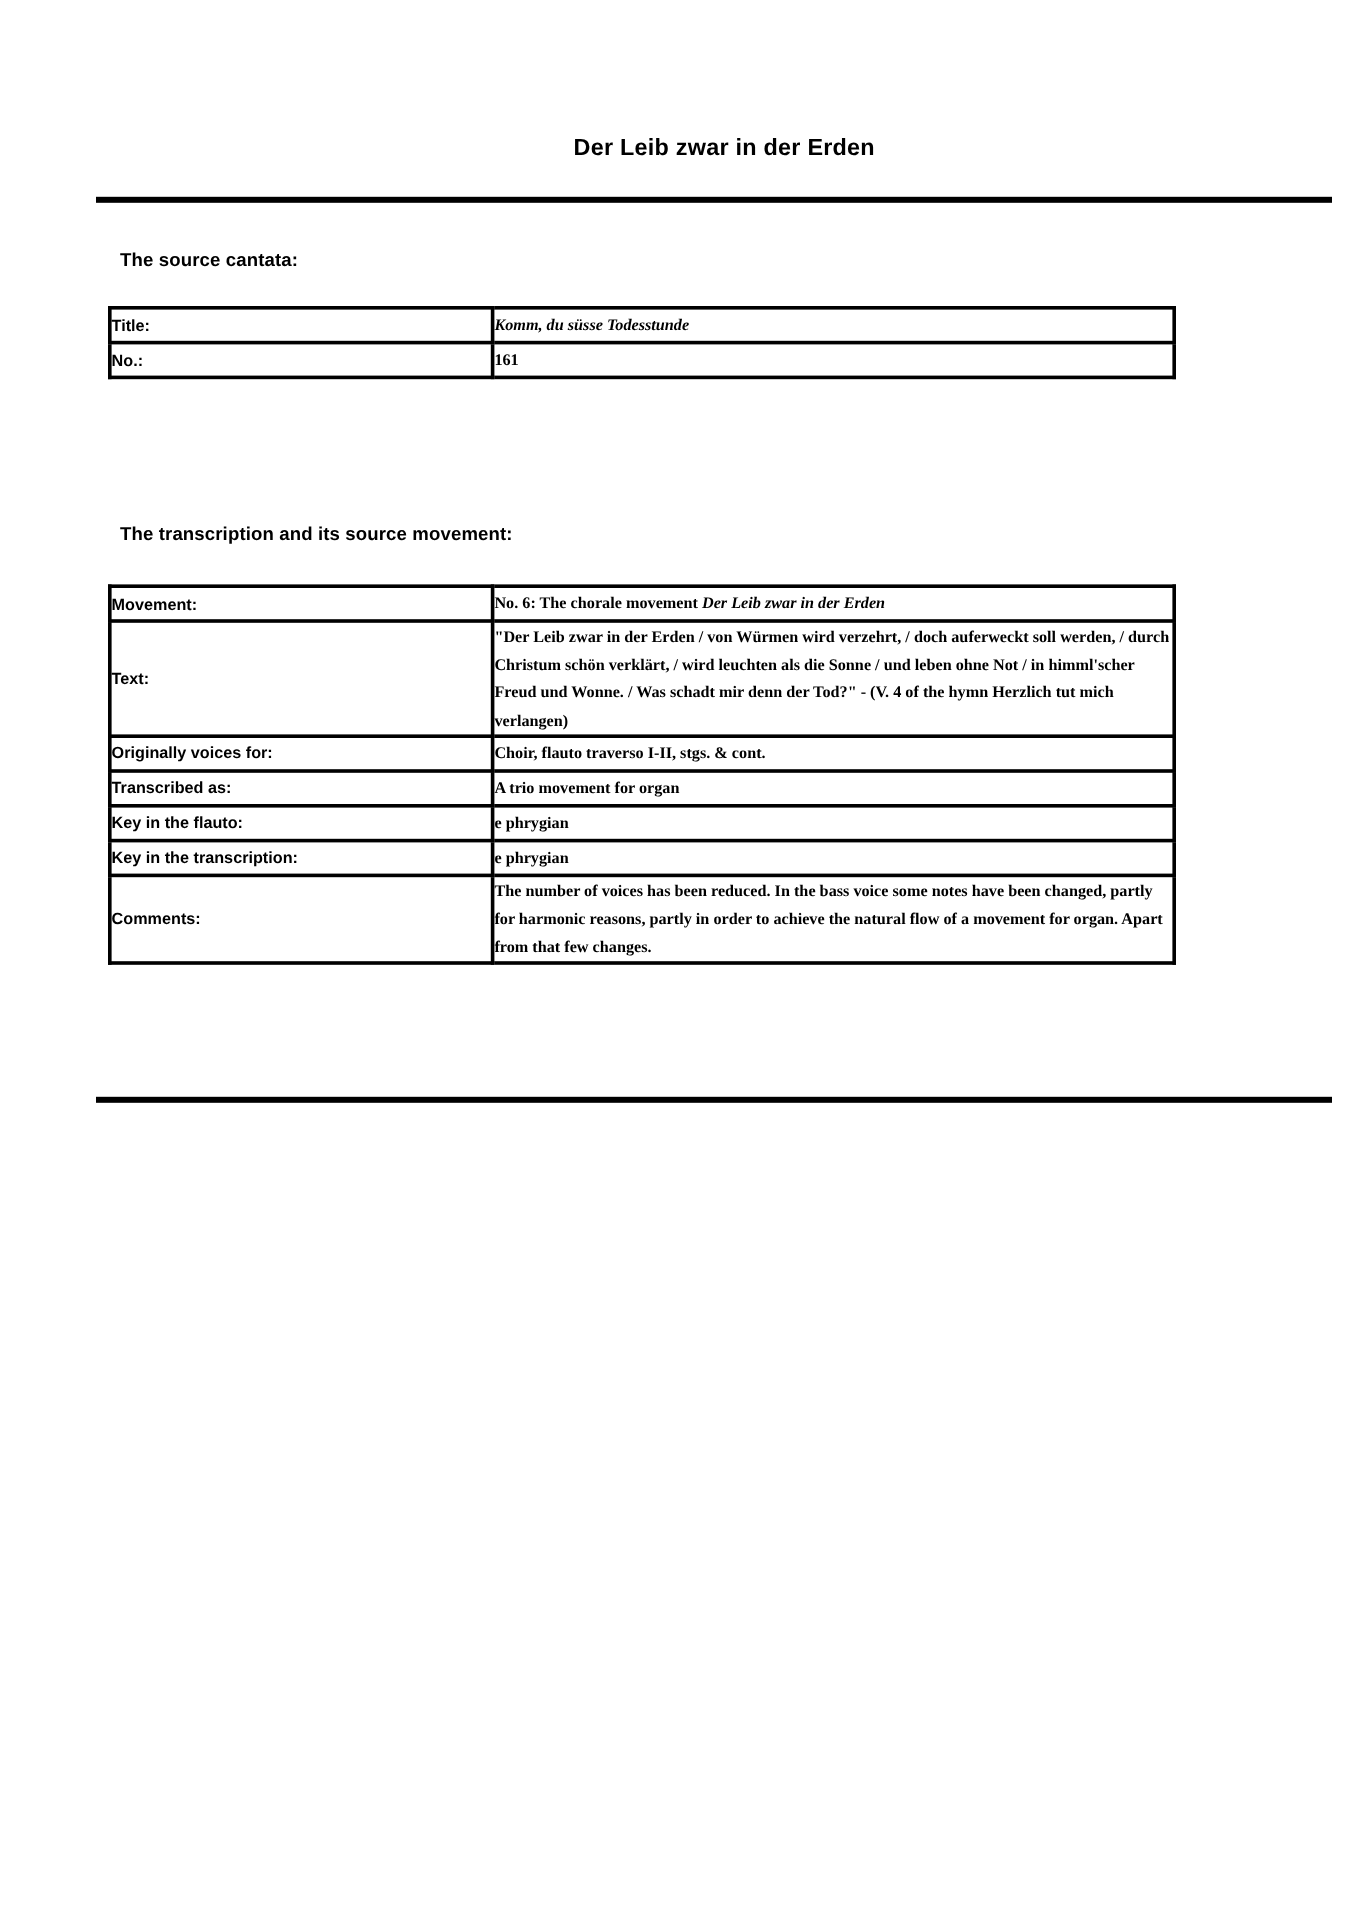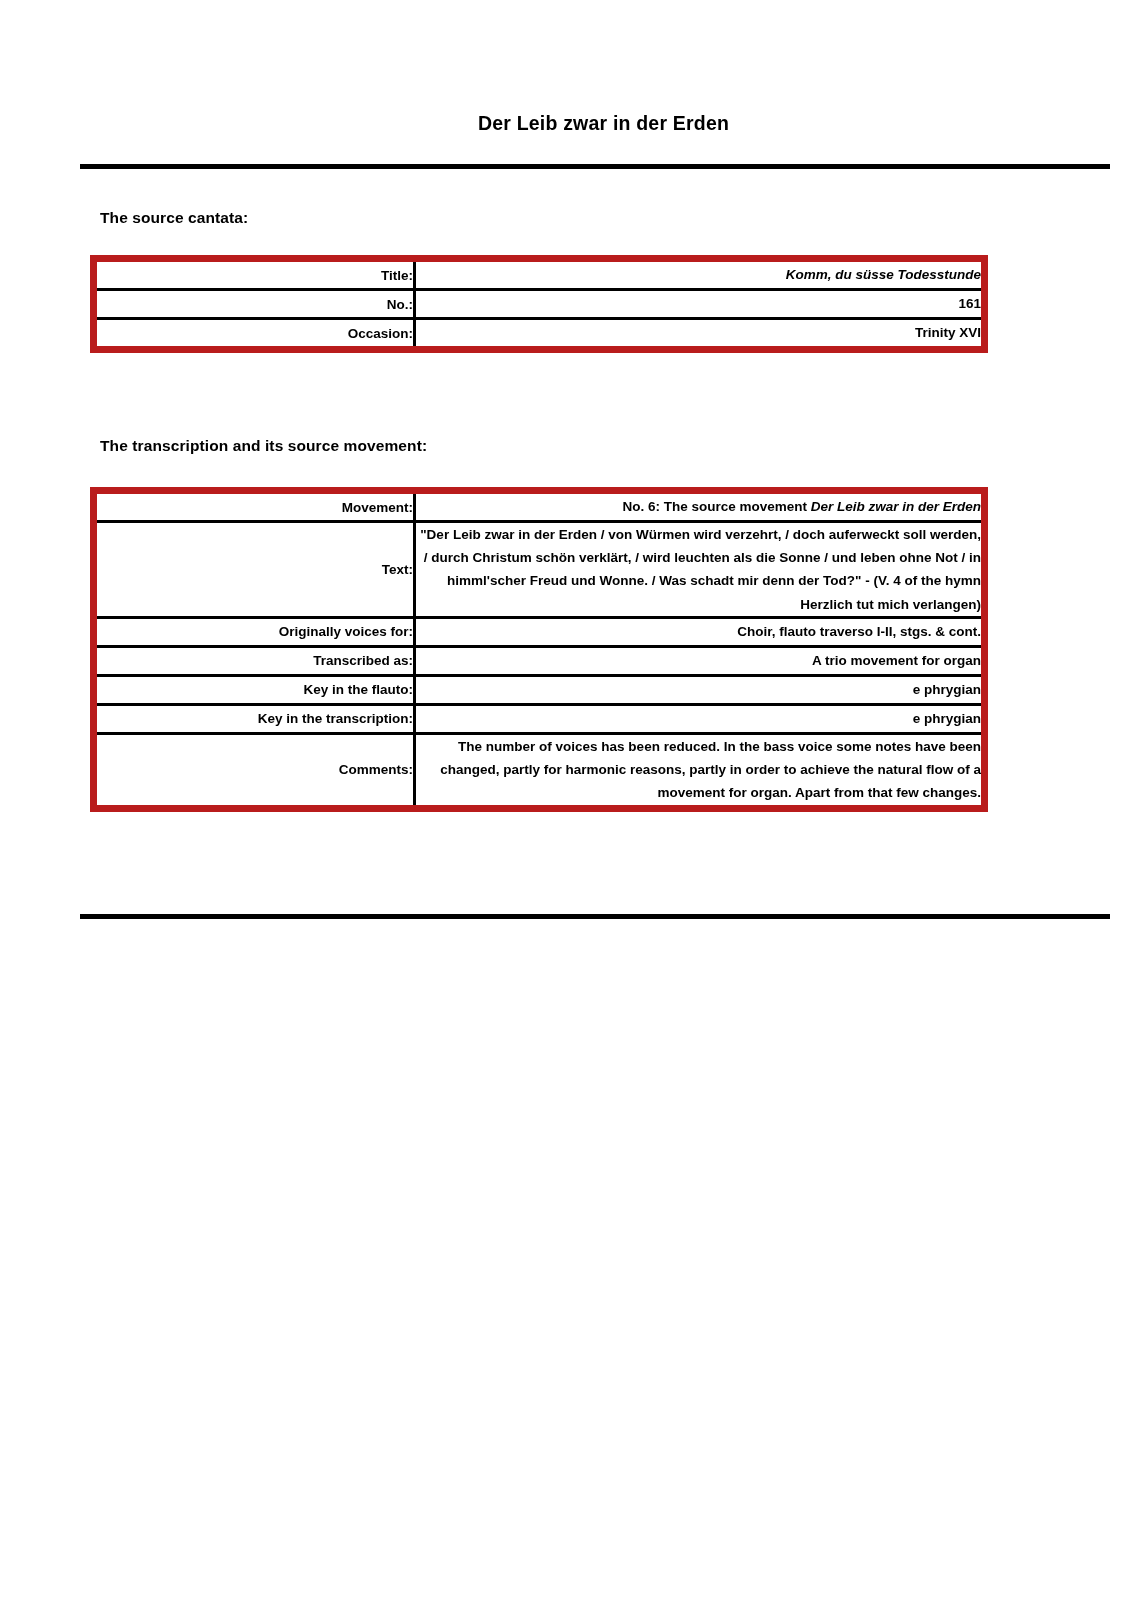--- a/index.html
+++ b/index.html
@@ -50,38 +50,38 @@
     font-weight: bold;
     letter-spacing: 0.1px;
   }
   .heading-1 { top: 209px; }
   .heading-2 { top: 437px; }
 
   table.data-table {
     position: absolute;
     border-collapse: collapse;
     table-layout: fixed;
-    border: 7px solid #b91c1c;
-    text-align: right;
+    border: 3px solid #b91c1c;
   }
   table.data-table td {
     border: 3px solid #000000;
     font-size: 13.5px;
     font-weight: bold;
     vertical-align: middle;
     padding: 0;
   }
   td.label-cell {
     width: 316px;
     padding: 6px 0 6px 28px;
   }
   td.value-cell {
     width: 565px;
     padding: 6px 10px 6px 19px;
     line-height: 1.72;
+    font-family: Liberation Serif, serif;
   }
   td.value-cell em {
     font-style: italic;
   }
 
   #table-source {
     left: 52px;
     top: 255px;
     width: 884px;
   }
@@ -110,34 +110,30 @@
   <table class="data-table" id="table-source">
     <tbody>
       <tr>
         <td class="label-cell">Title:</td>
         <td class="value-cell"><em>Komm, du süsse Todesstunde</em></td>
       </tr>
       <tr>
         <td class="label-cell">No.:</td>
         <td class="value-cell">161</td>
       </tr>
-      <tr>
-        <td class="label-cell">Occasion:</td>
-        <td class="value-cell">Trinity XVI</td>
-      </tr>
     </tbody>
   </table>
 
   <div class="section-heading heading-2">The transcription and its source movement:</div>
 
   <table class="data-table" id="table-transcription">
     <tbody>
       <tr>
         <td class="label-cell">Movement:</td>
-        <td class="value-cell"><span>No. 6: The source movement </span><em>Der Leib zwar in der Erden</em></td>
+        <td class="value-cell"><span>No. 6: The chorale movement </span><em>Der Leib zwar in der Erden</em></td>
       </tr>
       <tr class="row-tall">
         <td class="label-cell">Text:</td>
         <td class="value-cell">"Der Leib zwar in der Erden / von Würmen wird verzehrt, / doch auferweckt soll werden, / durch Christum schön verklärt, / wird leuchten als die Sonne / und leben ohne Not / in himml'scher Freud und Wonne. / Was schadt mir denn der Tod?" - (V. 4 of the hymn Herzlich tut mich verlangen)</td>
       </tr>
       <tr>
         <td class="label-cell">Originally voices for:</td>
         <td class="value-cell">Choir, flauto traverso I-II, stgs. &amp; cont.</td>
       </tr>
       <tr>

